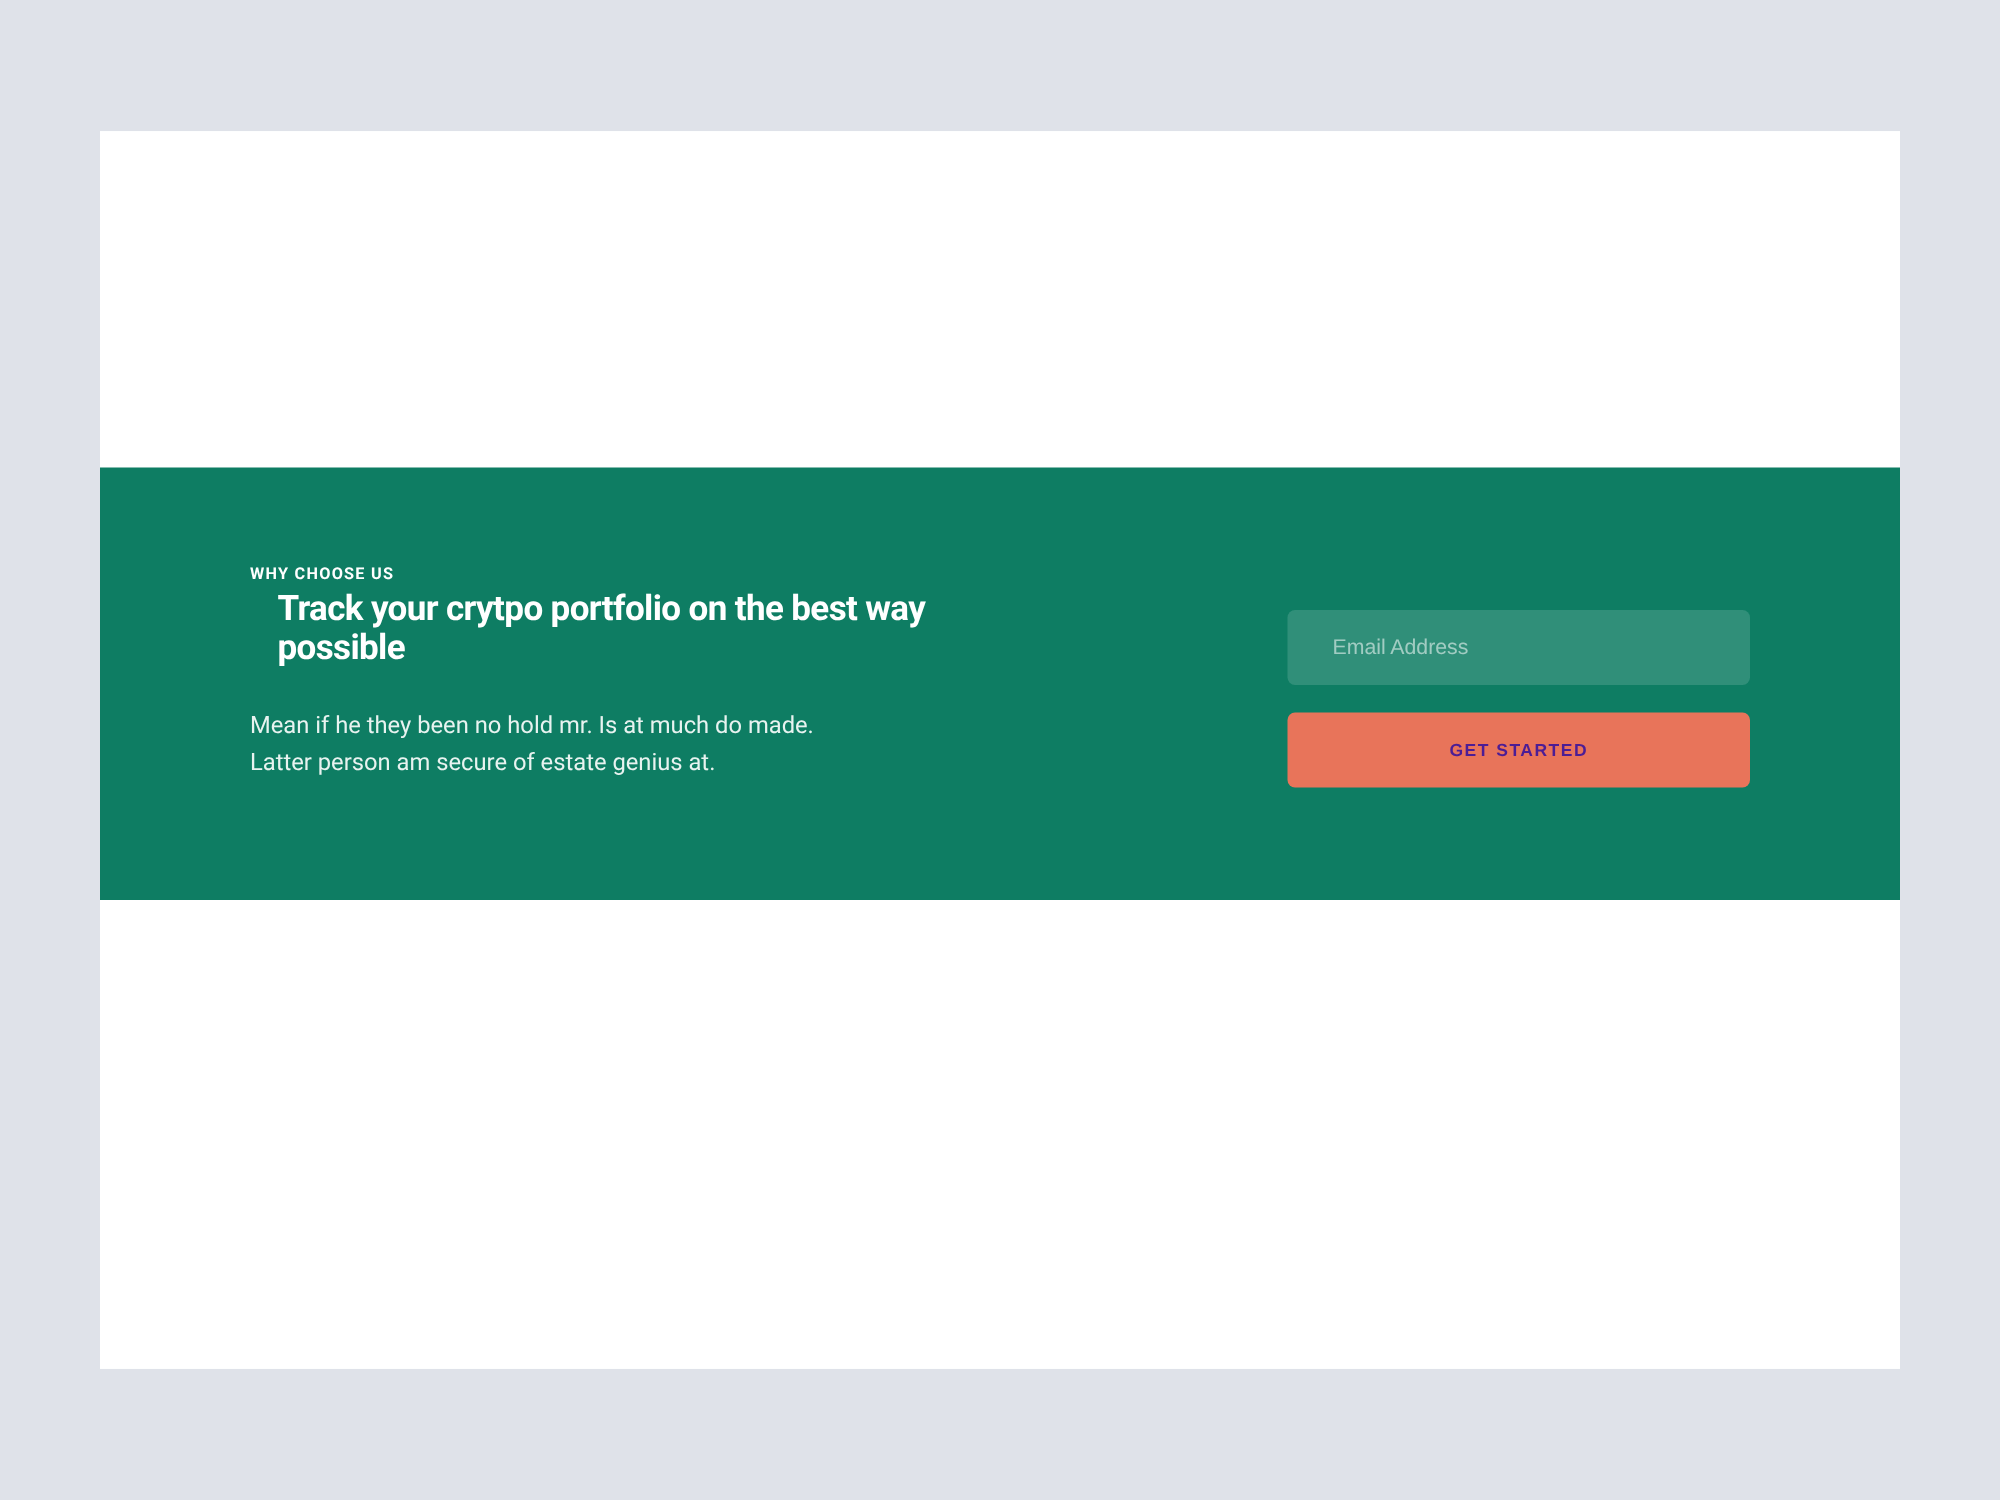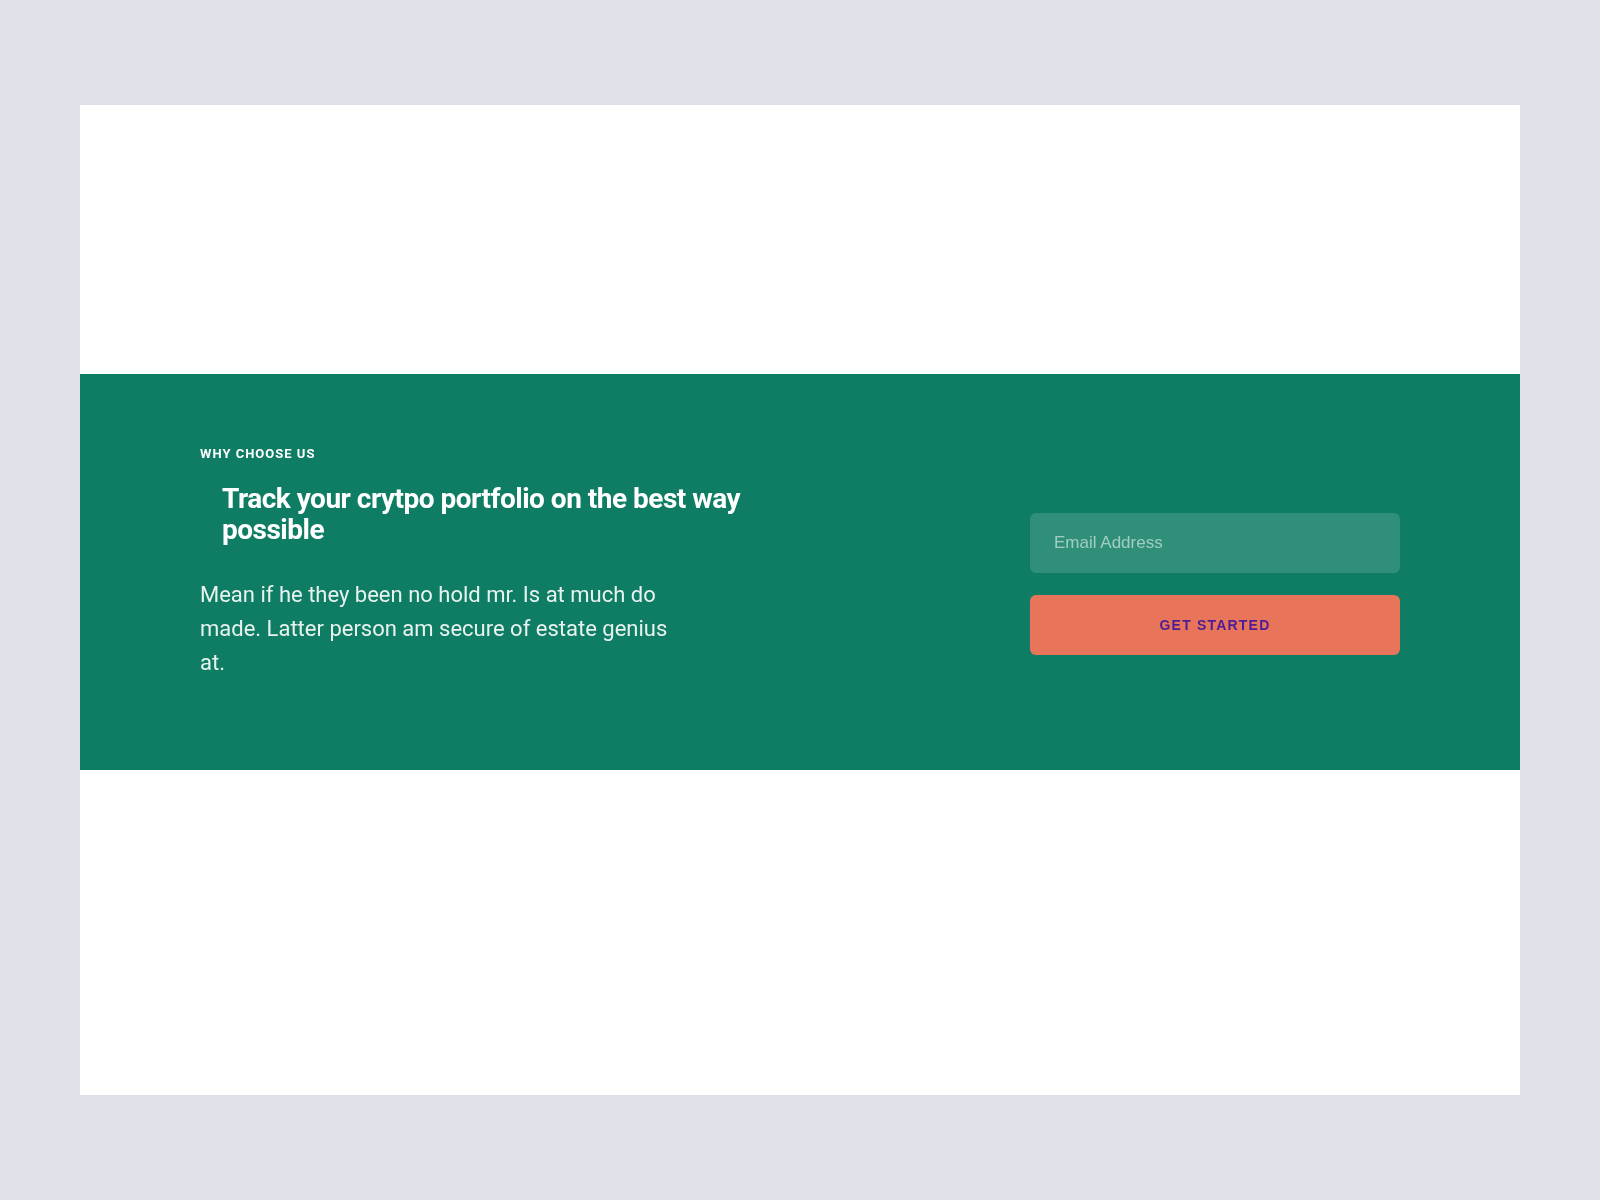--- a/index.html
+++ b/index.html
@@ -43,55 +43,55 @@
     .hero-left {
       flex: 0 0 auto;
       max-width: 560px;
     }
     
     .overline {
       color: #ffffff;
       font-size: 13px;
       font-weight: 700;
       letter-spacing: 1px;
-      margin-bottom: 22px;
+      margin-bottom: 4px;
     }
     
     .hero-title {
       color: #ffffff;
       font-size: 28px;
       font-weight: 700;
       line-height: 1.12;
       letter-spacing: -0.5px;
       margin-bottom: 32px;
       margin-left: 22px;
     }
     
     .hero-description {
       color: #e8f3f0;
-      font-size: 22px;
+      font-size: 19px;
       line-height: 1.55;
       max-width: 480px;
     }
     
     .hero-right {
       flex: 0 0 auto;
       width: 370px;
       display: flex;
       flex-direction: column;
       gap: 22px;
     }
     
     .form-input {
       width: 100%;
       height: 60px;
       background-color: rgba(255, 255, 255, 0.14);
       border: none;
       border-radius: 6px;
-      padding: 0 24px;
+      padding: 0 36px;
       color: #ffffff;
       font-size: 17px;
       outline: none;
       margin-top: 42px;
     }
     
     .form-input::placeholder {
       color: rgba(255, 255, 255, 0.55);
       font-size: 17px;
     }

